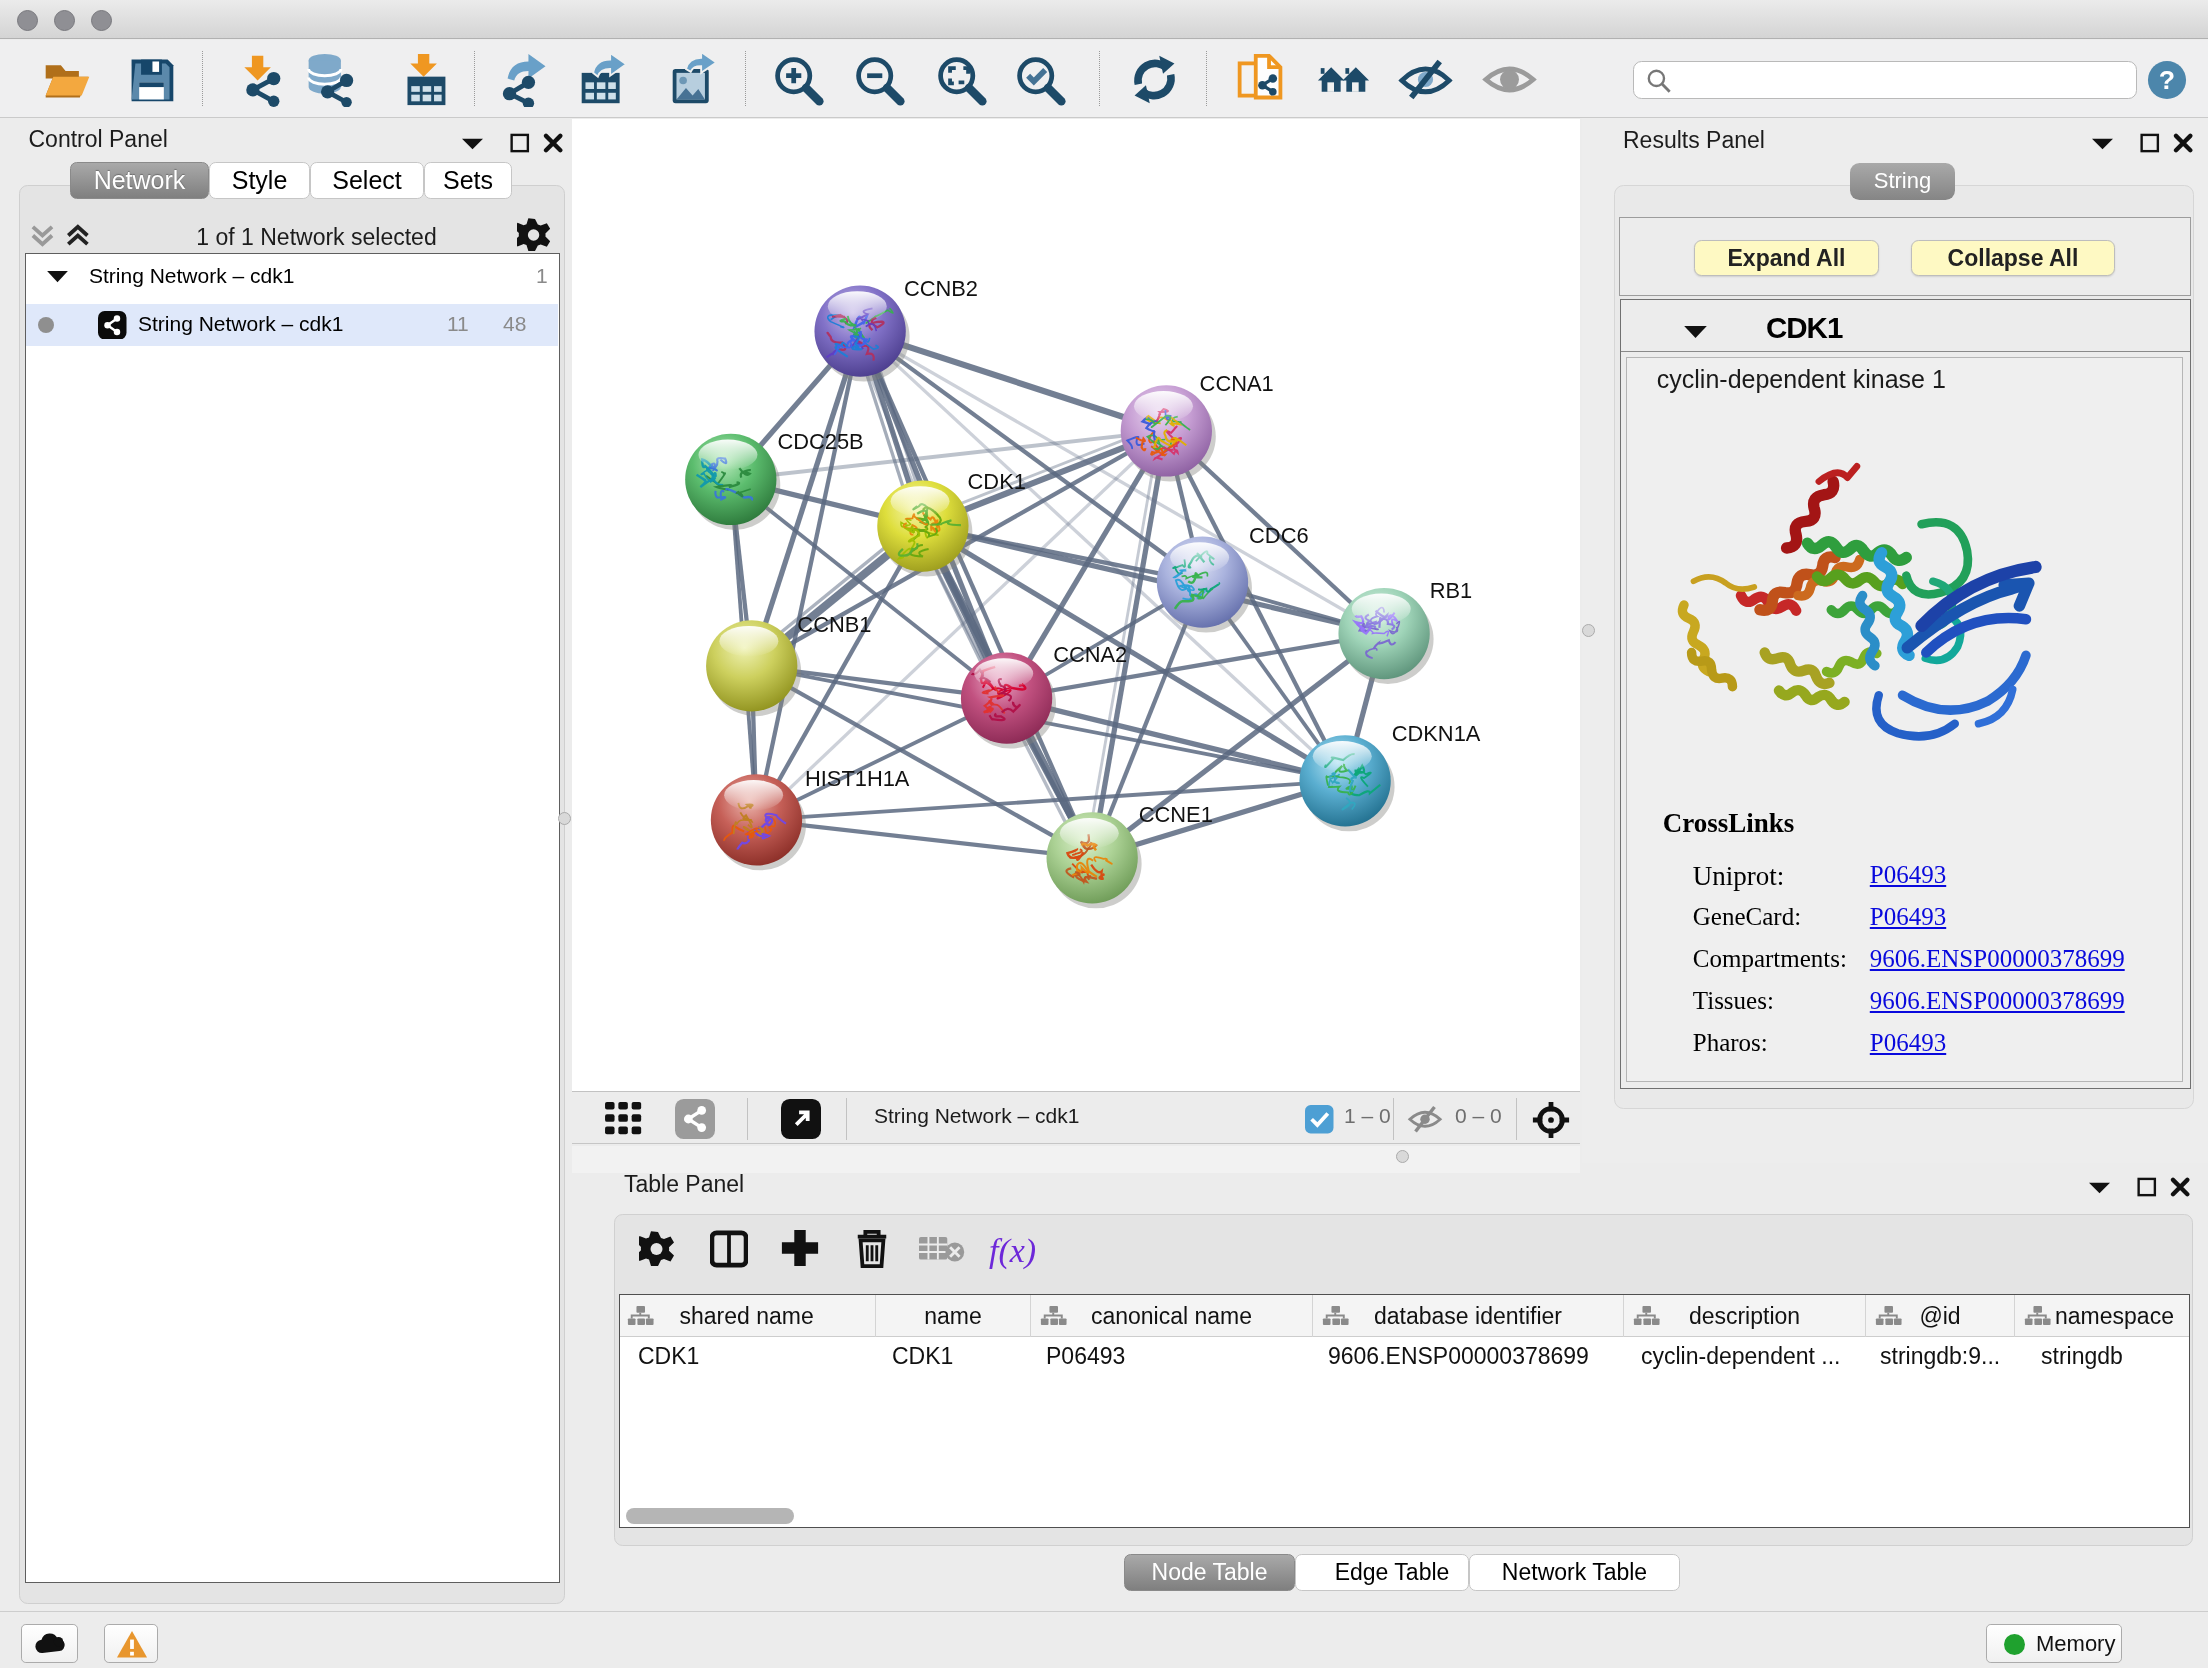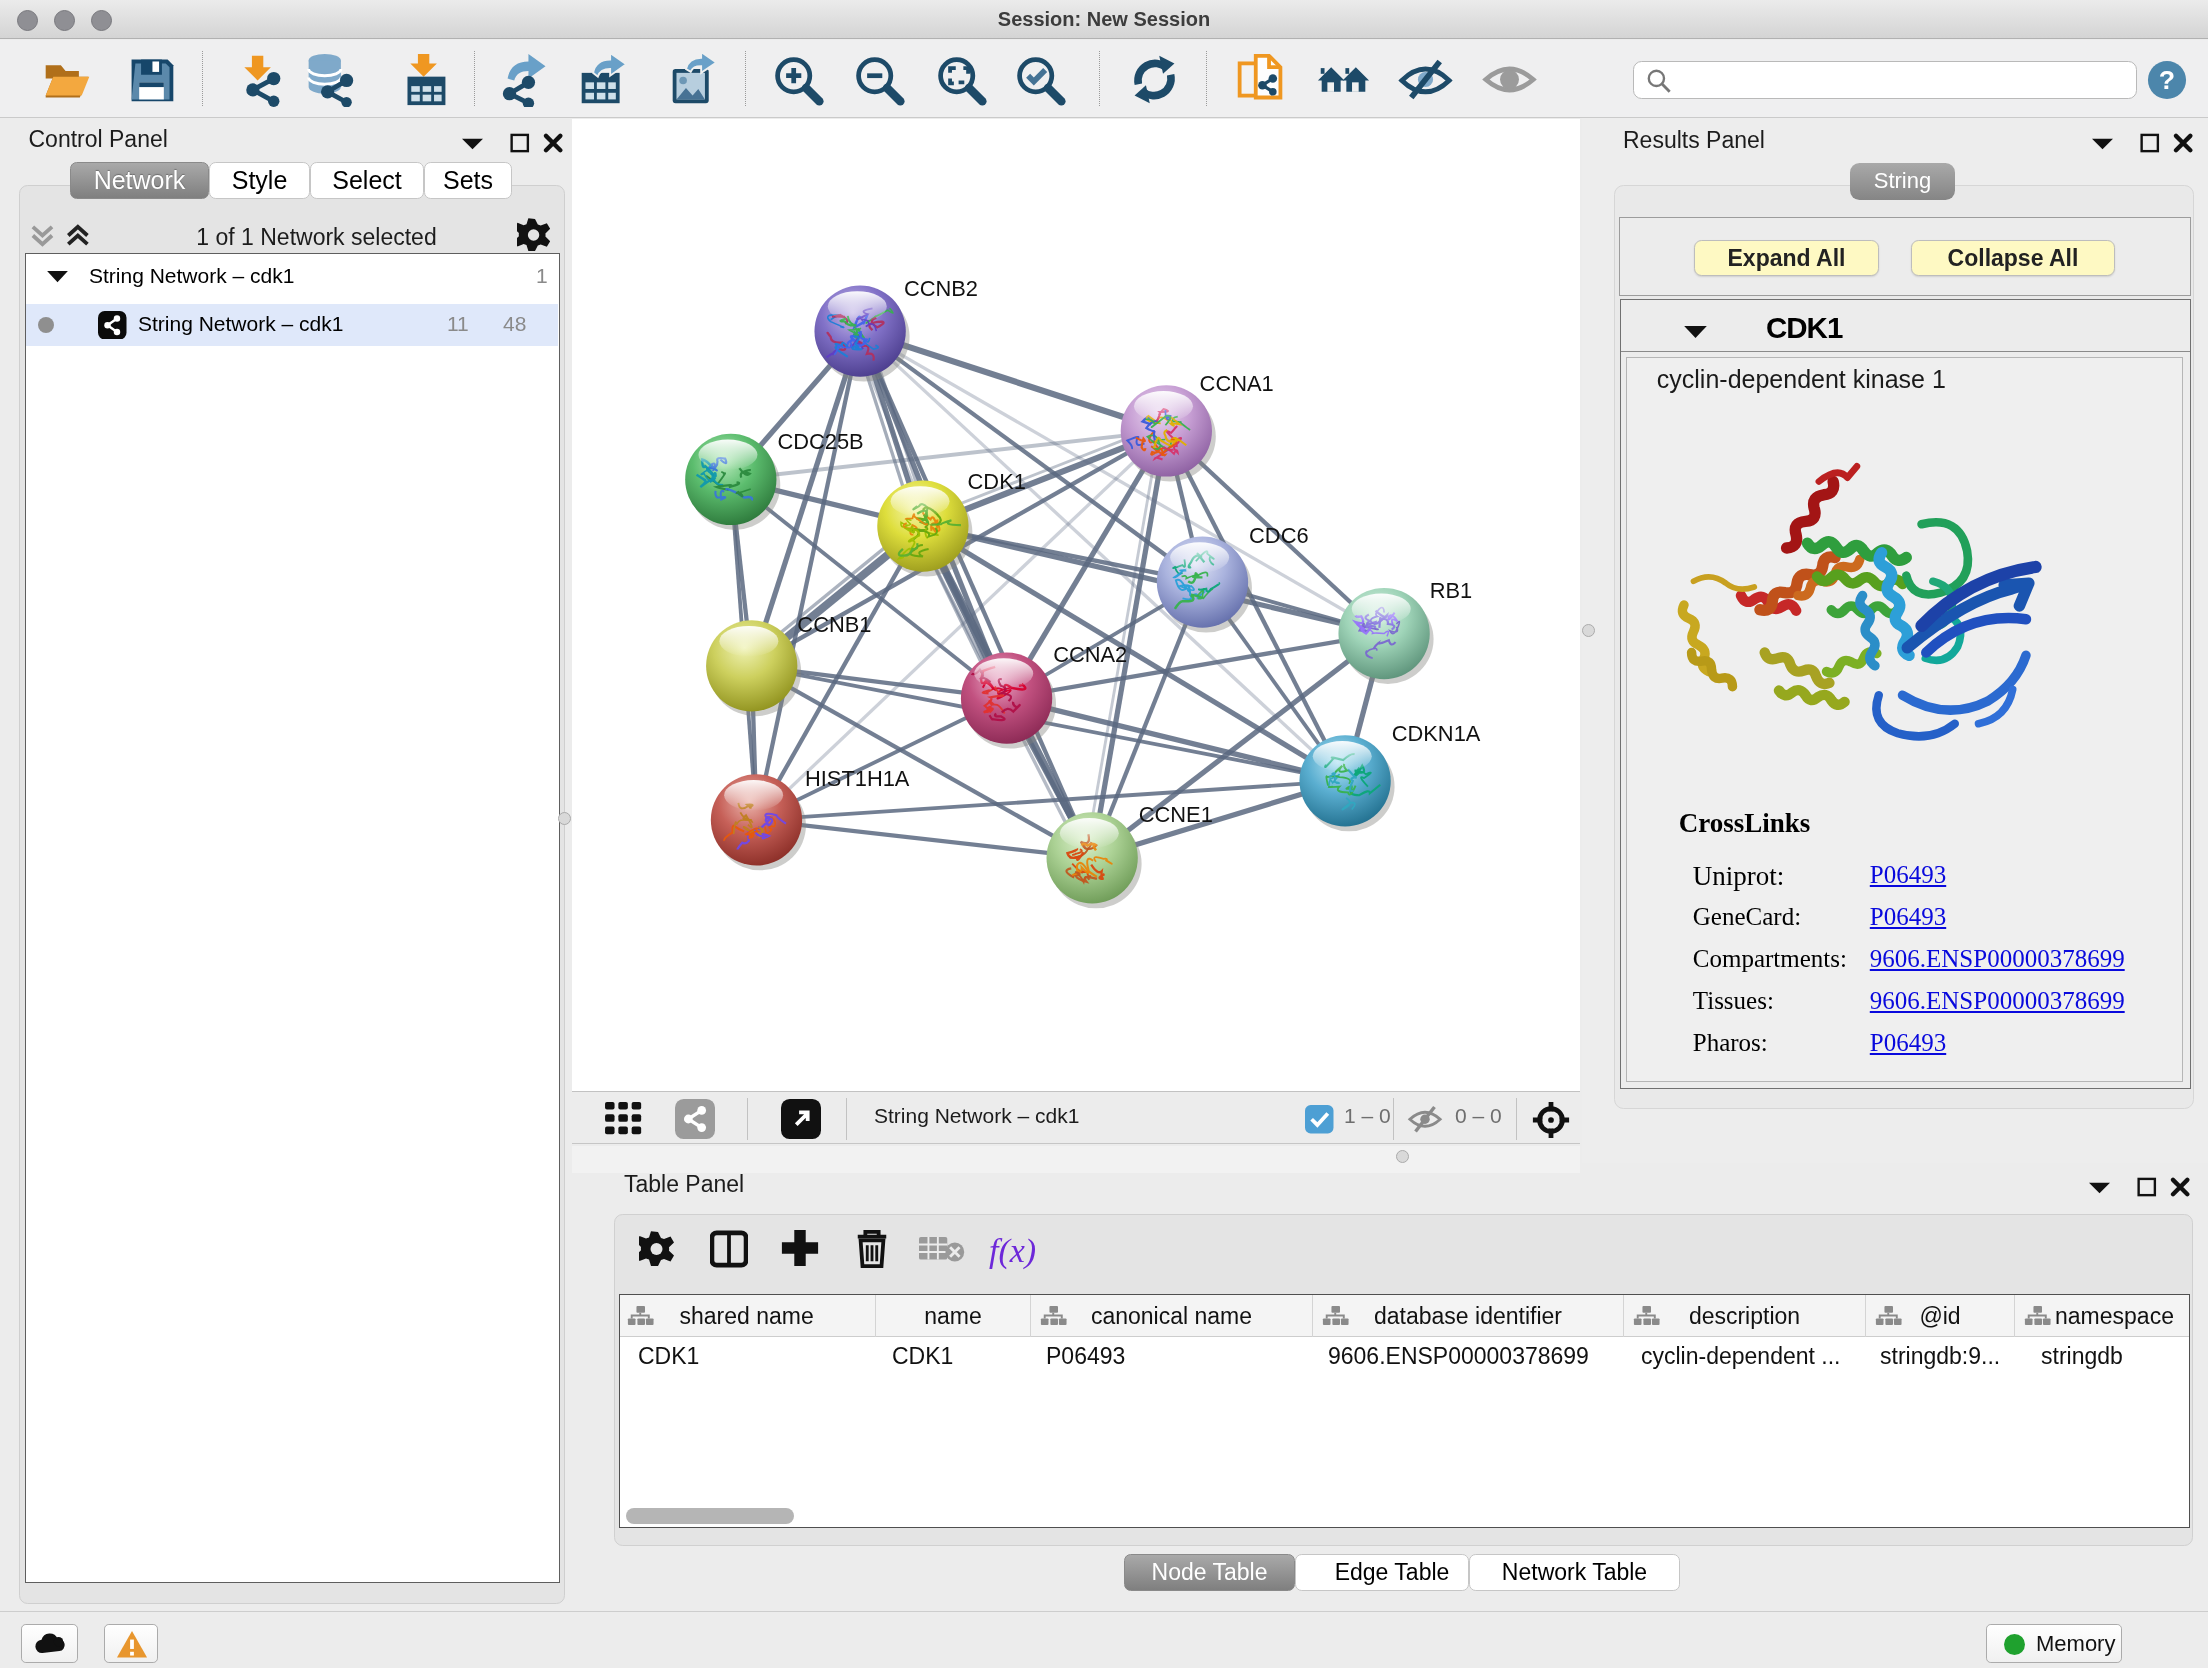--- a/index.html
+++ b/index.html
@@ -69,21 +69,20 @@
   border:1px solid #ababab; border-radius:4.8px; }
 .splitter { position:absolute; z-index:20; width:13.3px; height:13.3px; border-radius:50%; background:#d9d9d9;
   border:1px solid #ababab; }
 </style>
 </head>
 <body>
 <div id="titlebar">
   <div class="tl" style="left:17px;"></div>
   <div class="tl" style="left:54px;"></div>
   <div class="tl" style="left:91px;"></div>
-  <div id="title">Session: New Session</div>
 </div>
 <div id="toolbar">
 
   <svg class="tbi" style="left:40px;" width="55" height="55" viewBox="0 0 58 58">
     <path d="M6 14 h16 l5 6 h14 v8 h-35 z" fill="#b06f1a"></path>
     <path d="M6 14 v32 l8 -20 h37 l-9 22 h-36 z" fill="#b06f1a"></path>
     <path d="M14 26 h38 l-8 20 h-38 z" fill="#f3a83f"></path>
   </svg>
 
   <svg class="tbi" style="left:124px;" width="55" height="55" viewBox="0 0 58 58">
@@ -791,21 +790,21 @@
         <path d="M228 105 Q221 115 232 120 Q243 126 236 136 Q230 146 240 151 Q251 157 245 167 Q238 177 249 182 Q259 188 253 198 Q246 208 257 213" stroke="#2d9fd8" stroke-width="12"></path>
         <path d="M208 150 Q201 159 211 165 Q220 171 213 180 Q207 188 216 194 Q225 200 218 209 Q212 218 221 224" stroke="#2b8ec8" stroke-width="10"></path>
         <path d="M255 205 q60 -50 110 -62 l18 -6 m0 0 l-10 24 m10 -24 l-26 2" stroke="#1a55b0" stroke-width="12"></path>
         <path d="M390 120 q-70 10 -120 62" stroke="#1d42a8" stroke-width="13"></path>
         <path d="M380 175 q-60 -8 -105 35" stroke="#2050c0" stroke-width="11"></path>
         <path d="M250 255 q45 28 90 6 q30 -18 40 -48" stroke="#2b6ad0" stroke-width="10"></path>
         <path d="M225 255 q-10 30 20 40 q35 10 60 -10" stroke="#2560c8" stroke-width="9"></path>
         <path d="M330 285 q30 -6 36 -36" stroke="#2f6fd8" stroke-width="8"></path>
         </g>
         </svg>
-      <div class="serif" style="position:absolute;left:52px;top:450px;font-size:27px;font-weight:bold;color:#000;">CrossLinks</div>
+      <div class="serif" style="position:absolute;left:36px;top:450px;font-size:27px;font-weight:bold;color:#000;">CrossLinks</div>
       <div class="serif" style="position:absolute;left:66px;top:503px;font-size:27px;color:#000;">Uniprot:</div>
       <div class="serif rlink" style="position:absolute;left:243px;top:503px;font-size:25px;">P06493</div>
       <div class="serif" style="position:absolute;left:66px;top:545px;font-size:25px;color:#000;">GeneCard:</div>
       <div class="serif rlink" style="position:absolute;left:243px;top:545px;font-size:25px;">P06493</div>
       <div class="serif" style="position:absolute;left:66px;top:587px;font-size:25px;color:#000;">Compartments:</div>
       <div class="serif rlink" style="position:absolute;left:243px;top:587px;font-size:25px;">9606.ENSP00000378699</div>
       <div class="serif" style="position:absolute;left:66px;top:629px;font-size:25px;color:#000;">Tissues:</div>
       <div class="serif rlink" style="position:absolute;left:243px;top:629px;font-size:25px;">9606.ENSP00000378699</div>
       <div class="serif" style="position:absolute;left:66px;top:671px;font-size:25px;color:#000;">Pharos:</div>
       <div class="serif rlink" style="position:absolute;left:243px;top:671px;font-size:25px;">P06493</div>

